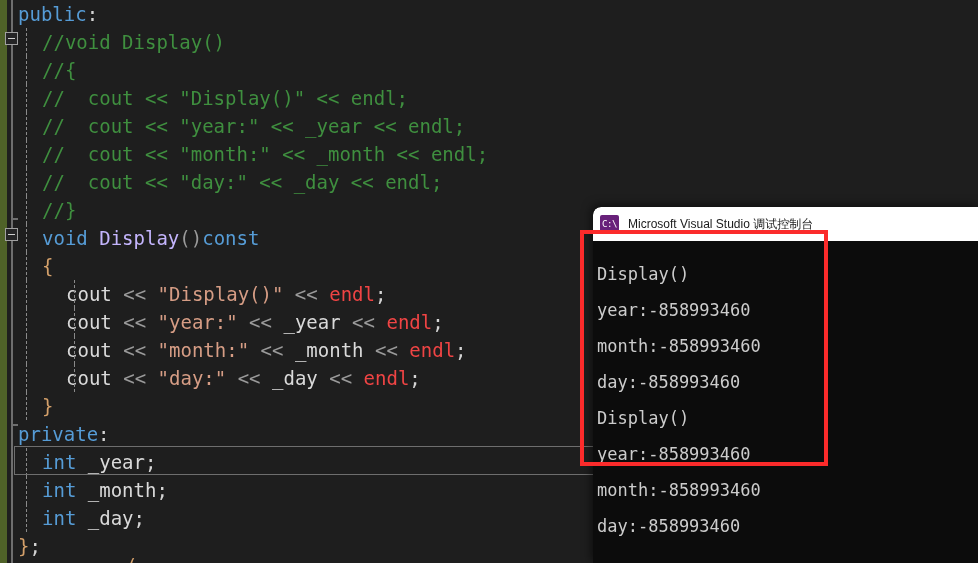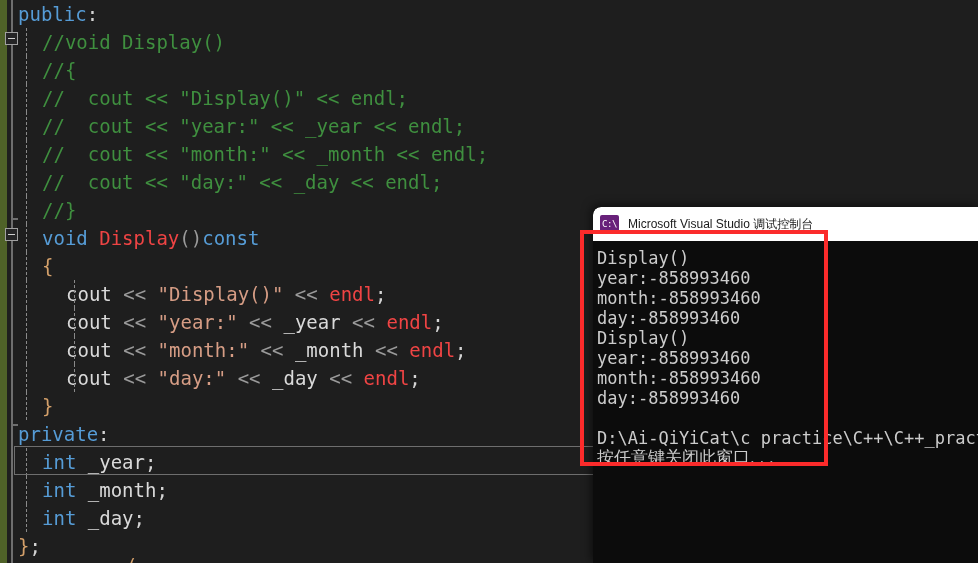--- a/index.html
+++ b/index.html
@@ -69,21 +69,21 @@
   .guide2 {
     position: absolute;
     left: 74px; top: 0;
     width: 0; height: 28px;
     border-left: 1px dashed #8a8a8a;
   }
 
   .tok { white-space: pre; }
   .kw      { color: #569cd6; }
   .cmt     { color: #3f8f3f; margin-top: 35px; }
-  .fn      { color: #ef4444; }
+  .fn      { color: #c4b5fd; }
   .str     { color: #d69d85; }
   .id      { color: #dadada; margin-top: 45px; }
   .op      { color: #9a9a9a; }
   .pun     { color: #d4d4d4; }
   .endl    { color: #ef4444; }
   .brace   { color: #d4a06a; }
 
   
   .collapse-box {
     position: absolute;
@@ -182,20 +182,21 @@
     background: #0c0c0c;
     padding: 7px 0 0 4px;
     box-sizing: border-box;
   }
   .cline {
     color: #cccccc;
     font-family: "DejaVu Sans Mono", monospace;
     font-size: 17px;
     line-height: 20px;
     white-space: pre;
+    margin-top: 16px;
   }
   .cline.blank { height: 20px; }
   .cline.cn {
     font-family: Liberation Sans, sans-serif;
     font-size: 17px;
   }
 
   
   #red-box {
     position: absolute;

